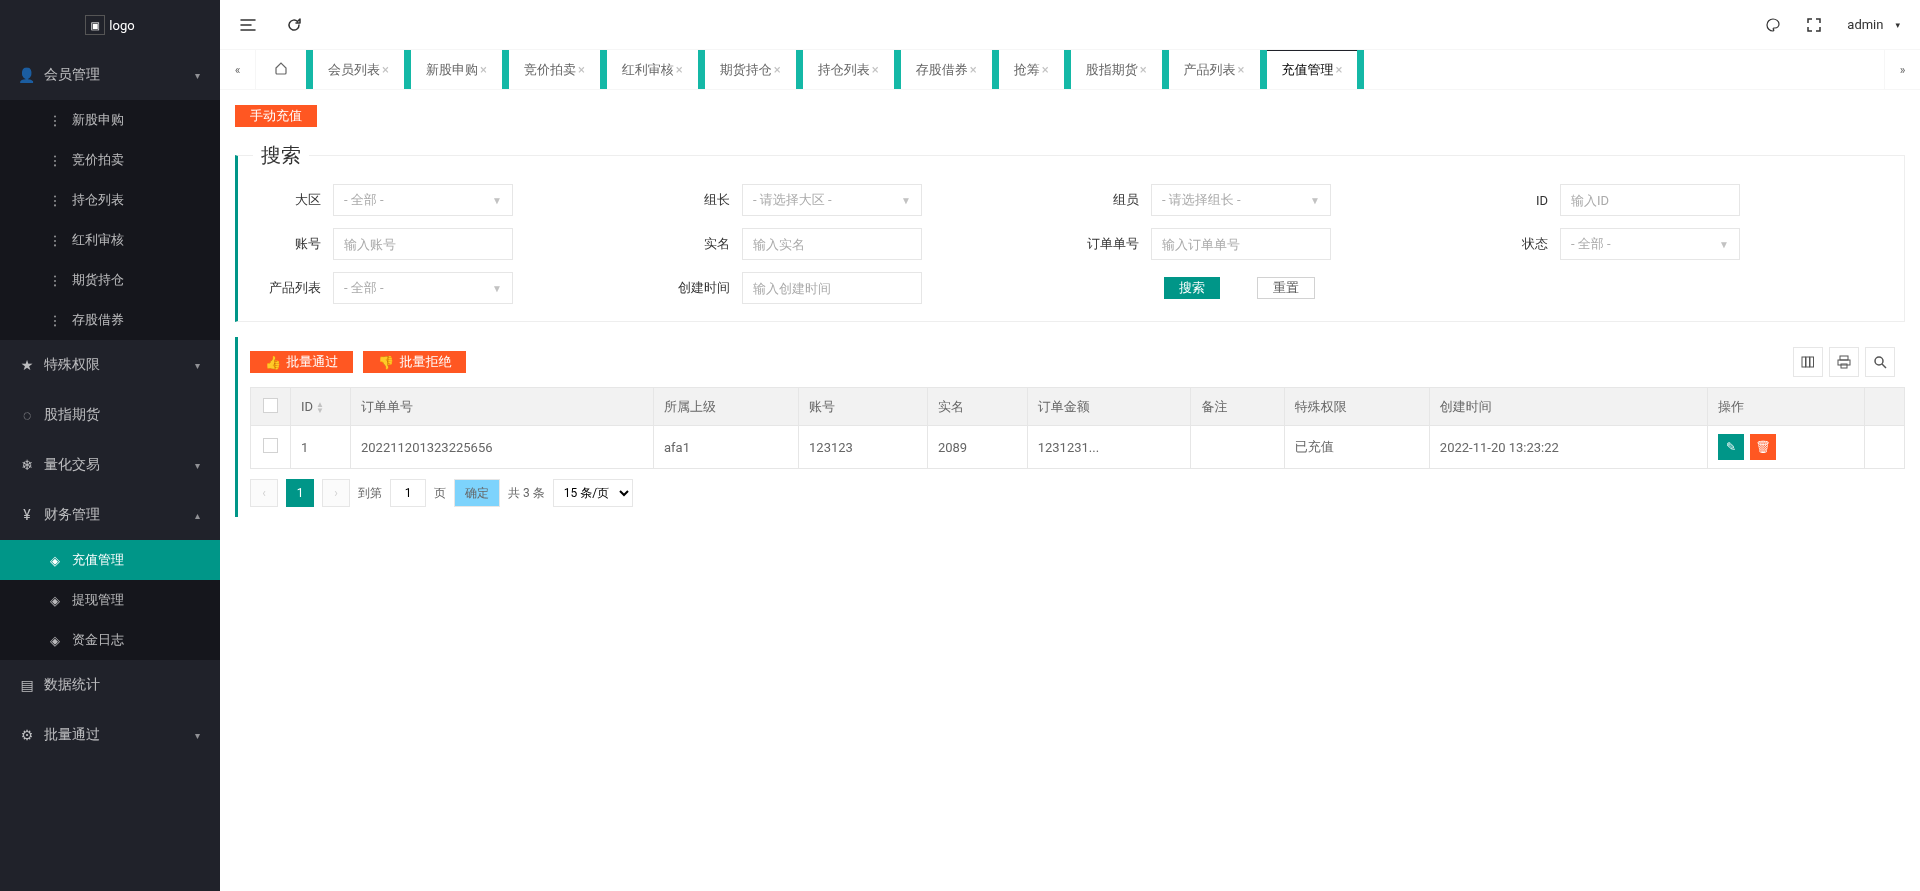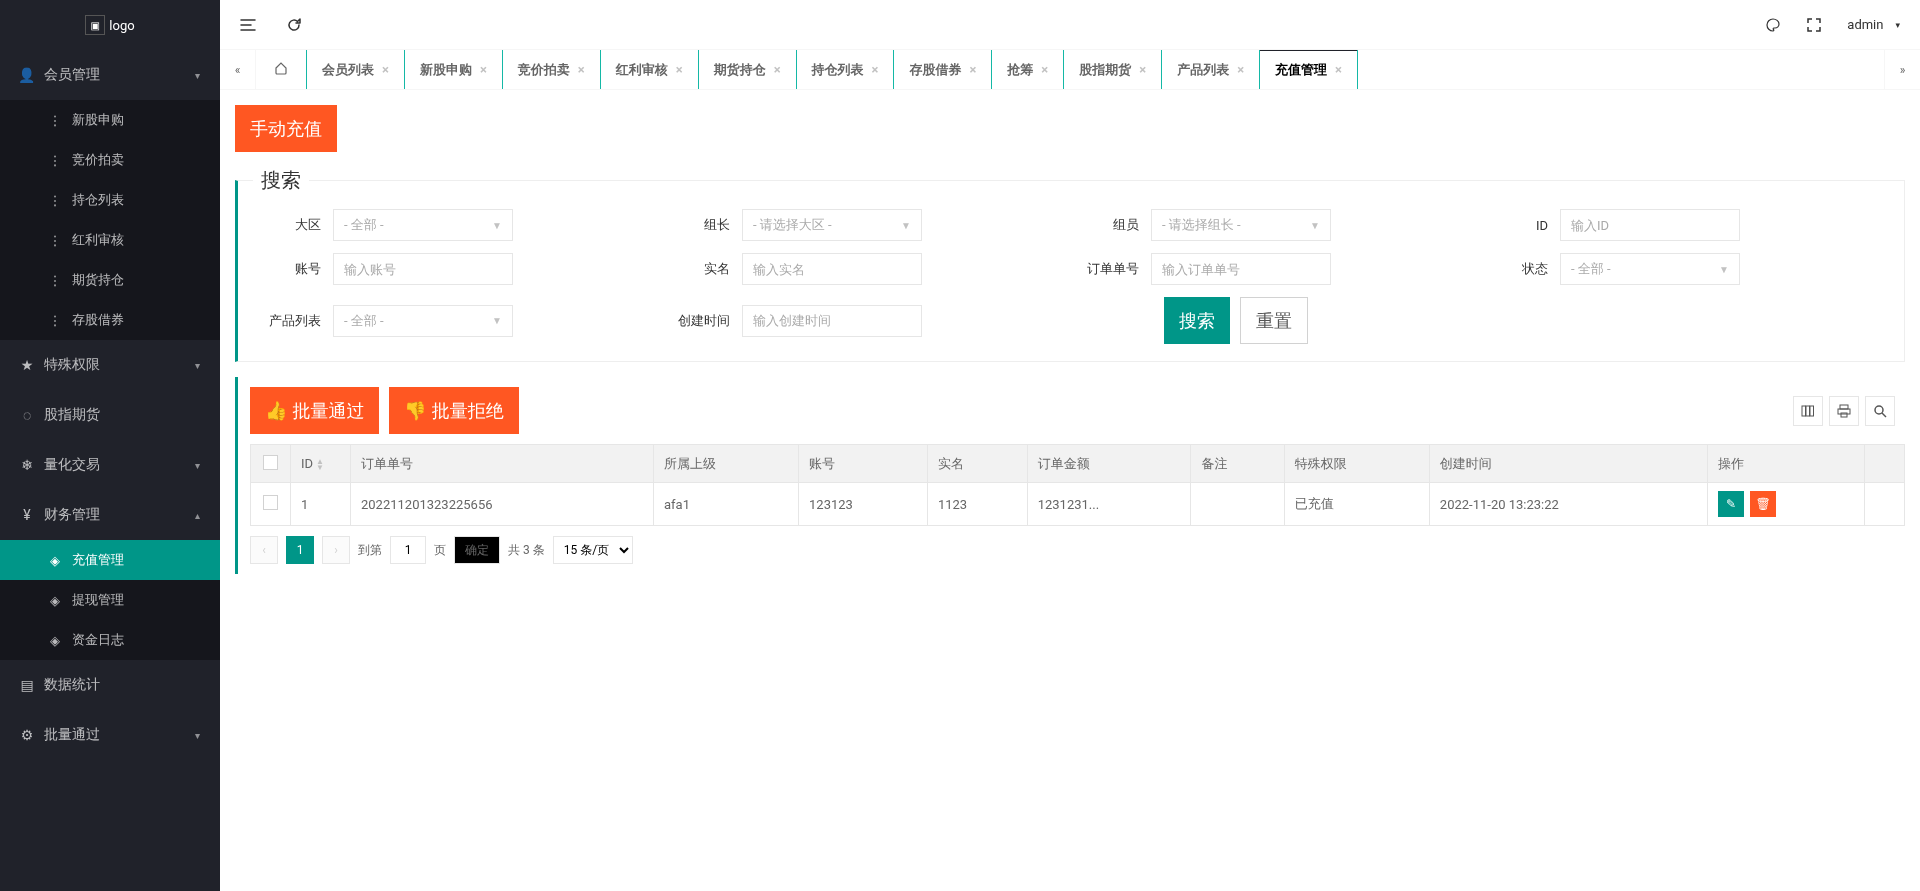--- a/index.html
+++ b/index.html
@@ -27,32 +27,32 @@
 .tb-left { display: flex; align-items: center; gap: 30px; }
 .tb-right { display: flex; align-items: center; gap: 25px; font-size: 13px; color: #333; }
 .tb-icon { cursor: pointer; width: 16px; height: 16px; display: inline-flex; align-items: center; justify-content: center; color: #333; }
 .user { display: flex; align-items: center; gap: 12px; cursor: pointer; }
 
 
 .tabs-row { height: 40px; display: flex; align-items: stretch; border-bottom: 1px solid #f6f6f6; }
 .tabs-nav { width: 36px; display: flex; align-items: center; justify-content: center; border-right: 1px solid #f6f6f6; cursor: pointer; color: #666; font-size: 12px; }
 .tabs-nav.last { border-right: none; border-left: 1px solid #f6f6f6; }
 .tabs-scroll { flex: 1; display: flex; overflow: hidden; }
-.tab { display: flex; align-items: center; padding: 0 15px; font-size: 13px; color: #666; border-right: 1px solid #14b8a6; cursor: pointer; gap: 8px; white-space: nowrap; position: relative; font-weight: bold; }
+.tab { display: flex; align-items: center; padding: 0 15px; font-size: 13px; color: #666; border-right: 7px solid #14b8a6; cursor: pointer; gap: 2px; white-space: nowrap; position: relative; }
 .tab.home { padding: 0 18px; }
 .tab.active { color: #000; }
 .tab.active::after { content: ""; position: absolute; left: 0; right: 0; top: -1px; height: 2px; background: #20222a; }
 .tab .close { font-size: 13px; color: #c2c2c2; line-height: 1; }
 
 
 .content { flex: 1; overflow: auto; padding: 15px; background: #fff; }
-.btn { display: inline-flex; align-items: center; justify-content: center; height: 47px; padding: 4px 15px; font-size: 18px; border: none; cursor: pointer; gap: 5px; }
+.btn { display: inline-flex; align-items: center; justify-content: center; height: 22px; padding: 4px 15px; font-size: 13px; border: none; cursor: pointer; gap: 5px; }
 .btn-primary { background: #ff5722; color: #fff; }
 .btn-green { background: #009688; color: #fff; }
-.btn-default { background: #fff; color: #555; border: 1px solid #d2d2d2; }
+.btn-default { background: #fff; color: #555; border: 1px solid #d2d2d2; margin-left: 27px; }
 .btn-sm { height: 26px; padding: 0 10px; font-size: 12px; }
 .btn-icon-sm { width: 26px; height: 26px; padding: 0; }
 .btn-danger-sm { background: #ff5722; color: #fff; }
 .btn-green-sm { background: #009688; color: #fff; }
 
 fieldset.search { border: 1px solid #eee; padding: 10px 15px 5px; margin: 15px 0; border-left: 3px solid #009688; }
 fieldset.search legend { font-size: 20px; color: #333; padding: 0 8px; }
 .search-body { padding: 5px 0 0 0; }
 .form-row { display: flex; flex-wrap: wrap; }
 .form-item { display: flex; align-items: center; width: 25%; margin-bottom: 12px; }
@@ -74,21 +74,21 @@
 table.data { width: calc(100% - 12px); border-collapse: collapse; font-size: 13px; margin-left: 12px; }
 table.data th, table.data td { border: 1px solid #e6e6e6; padding: 8px 10px; text-align: left; color: #666; }
 table.data th { background: #f2f2f2; font-weight: normal; color: #666; height: 38px; }
 table.data td { height: 40px; }
 .chk { width: 15px; height: 15px; border: 1px solid #d2d2d2; display: inline-block; cursor: pointer; background: #fff; }
 .sort-icon { display: inline-flex; flex-direction: column; font-size: 8px; line-height: 6px; margin-left: 3px; vertical-align: middle; color: #c2c2c2; }
 .ops-cell { display: flex; gap: 6px; }
 
 
 .pager { display: flex; align-items: center; gap: 8px; padding: 10px 12px; font-size: 12px; color: #666; }
-.pg-btn { width: 28px; height: 28px; border: 1px solid #e6e6e6; background: #000000; display: inline-flex; align-items: center; justify-content: center; cursor: pointer; font-size: 12px; color: #666; }
+.pg-btn { width: 28px; height: 28px; border: 1px solid #e6e6e6; background: #7dd3fc; display: inline-flex; align-items: center; justify-content: center; cursor: pointer; font-size: 12px; color: #666; }
 .pg-btn.active { background: #009688; color: #fff; border-color: #009688; }
 .pg-btn.disabled { background: #fbfbfb; color: #d2d2d2; cursor: not-allowed; }
 .pg-input { width: 36px; height: 28px; border: 1px solid #e6e6e6; text-align: center; font-size: 12px; }
 .pg-select { height: 28px; border: 1px solid #e6e6e6; font-size: 12px; padding: 0 6px; background: #fff; }
 </style>
 </head>
 <body>
 
 <aside class="sidebar">
   <div class="logo-area">
@@ -418,21 +418,21 @@
             <th style="width:40px;"></th>
           </tr>
         </thead>
         <tbody>
           <tr>
             <td style="text-align:center;"><span class="chk"></span></td>
             <td>1</td>
             <td>2022112013232256​56</td>
             <td>afa1</td>
             <td>123123</td>
-            <td>1123</td>
+            <td>2089</td>
             <td>1231231...</td>
             <td></td>
             <td>已充值</td>
             <td>2022-11-20 13:23:22</td>
             <td>
               <div class="ops-cell">
                 <button class="btn btn-sm btn-icon-sm btn-green-sm">
                     <span>✎</span>
                   </button>
                 <button class="btn btn-sm btn-icon-sm btn-danger-sm">

